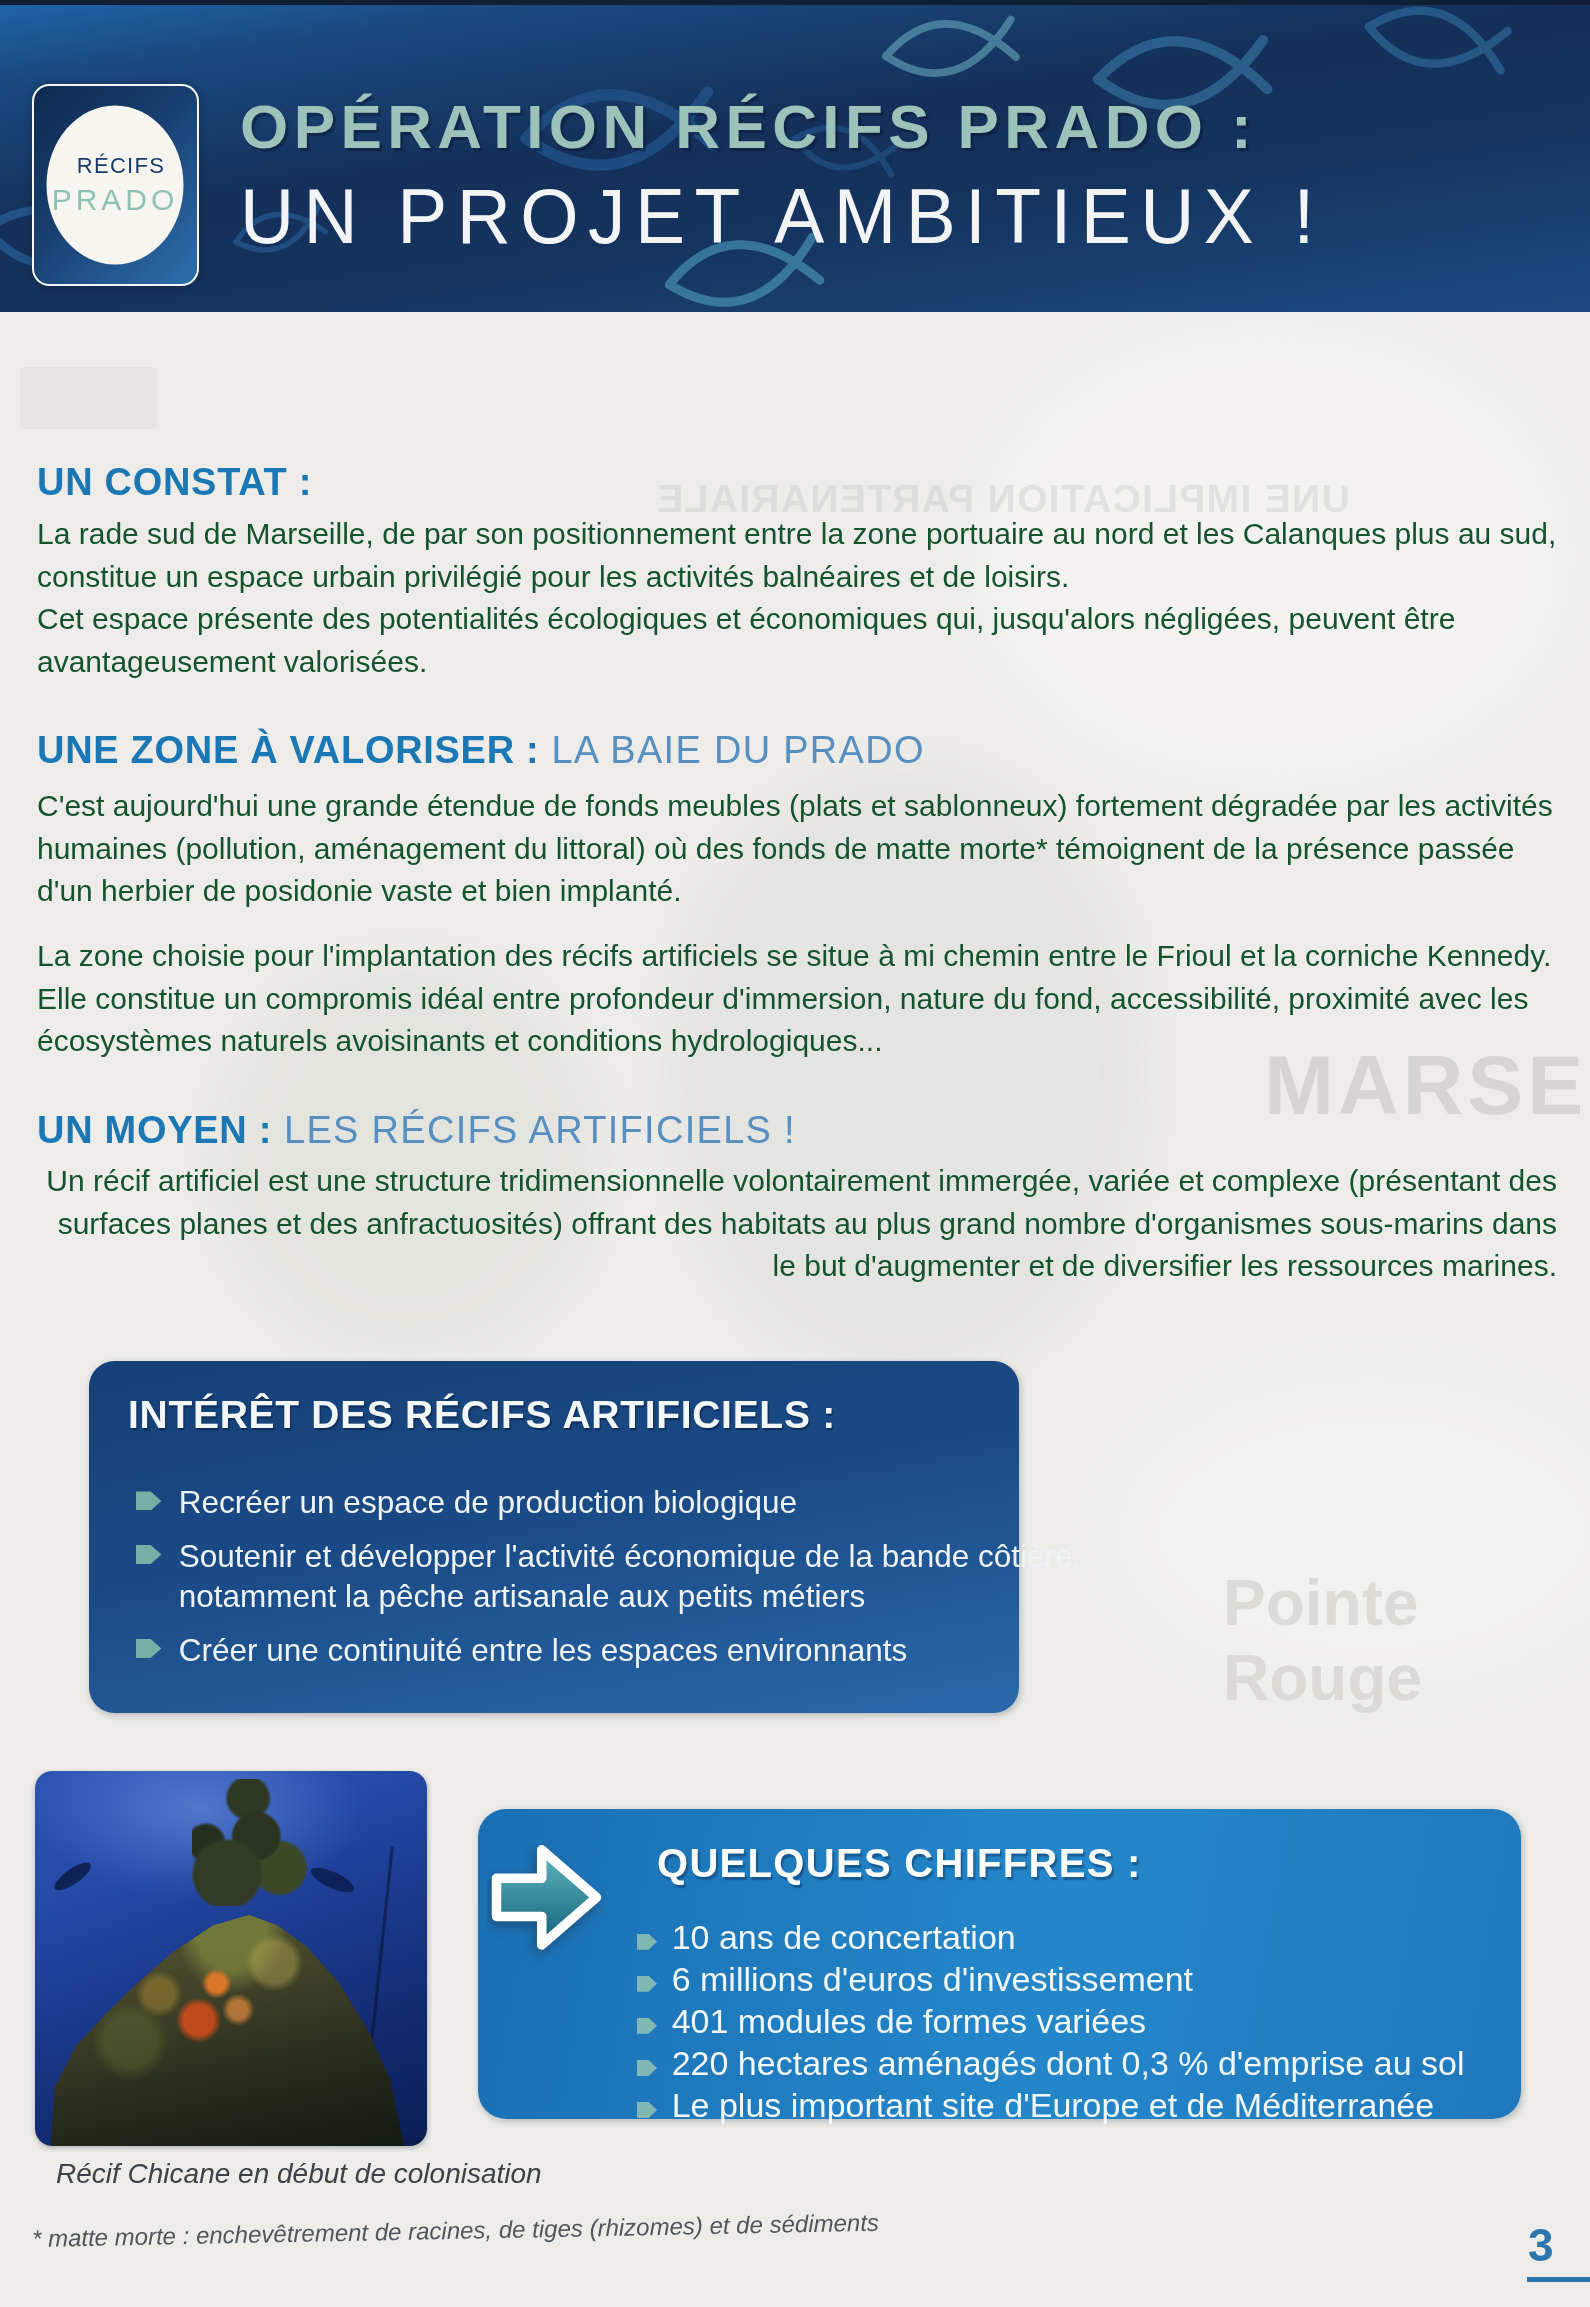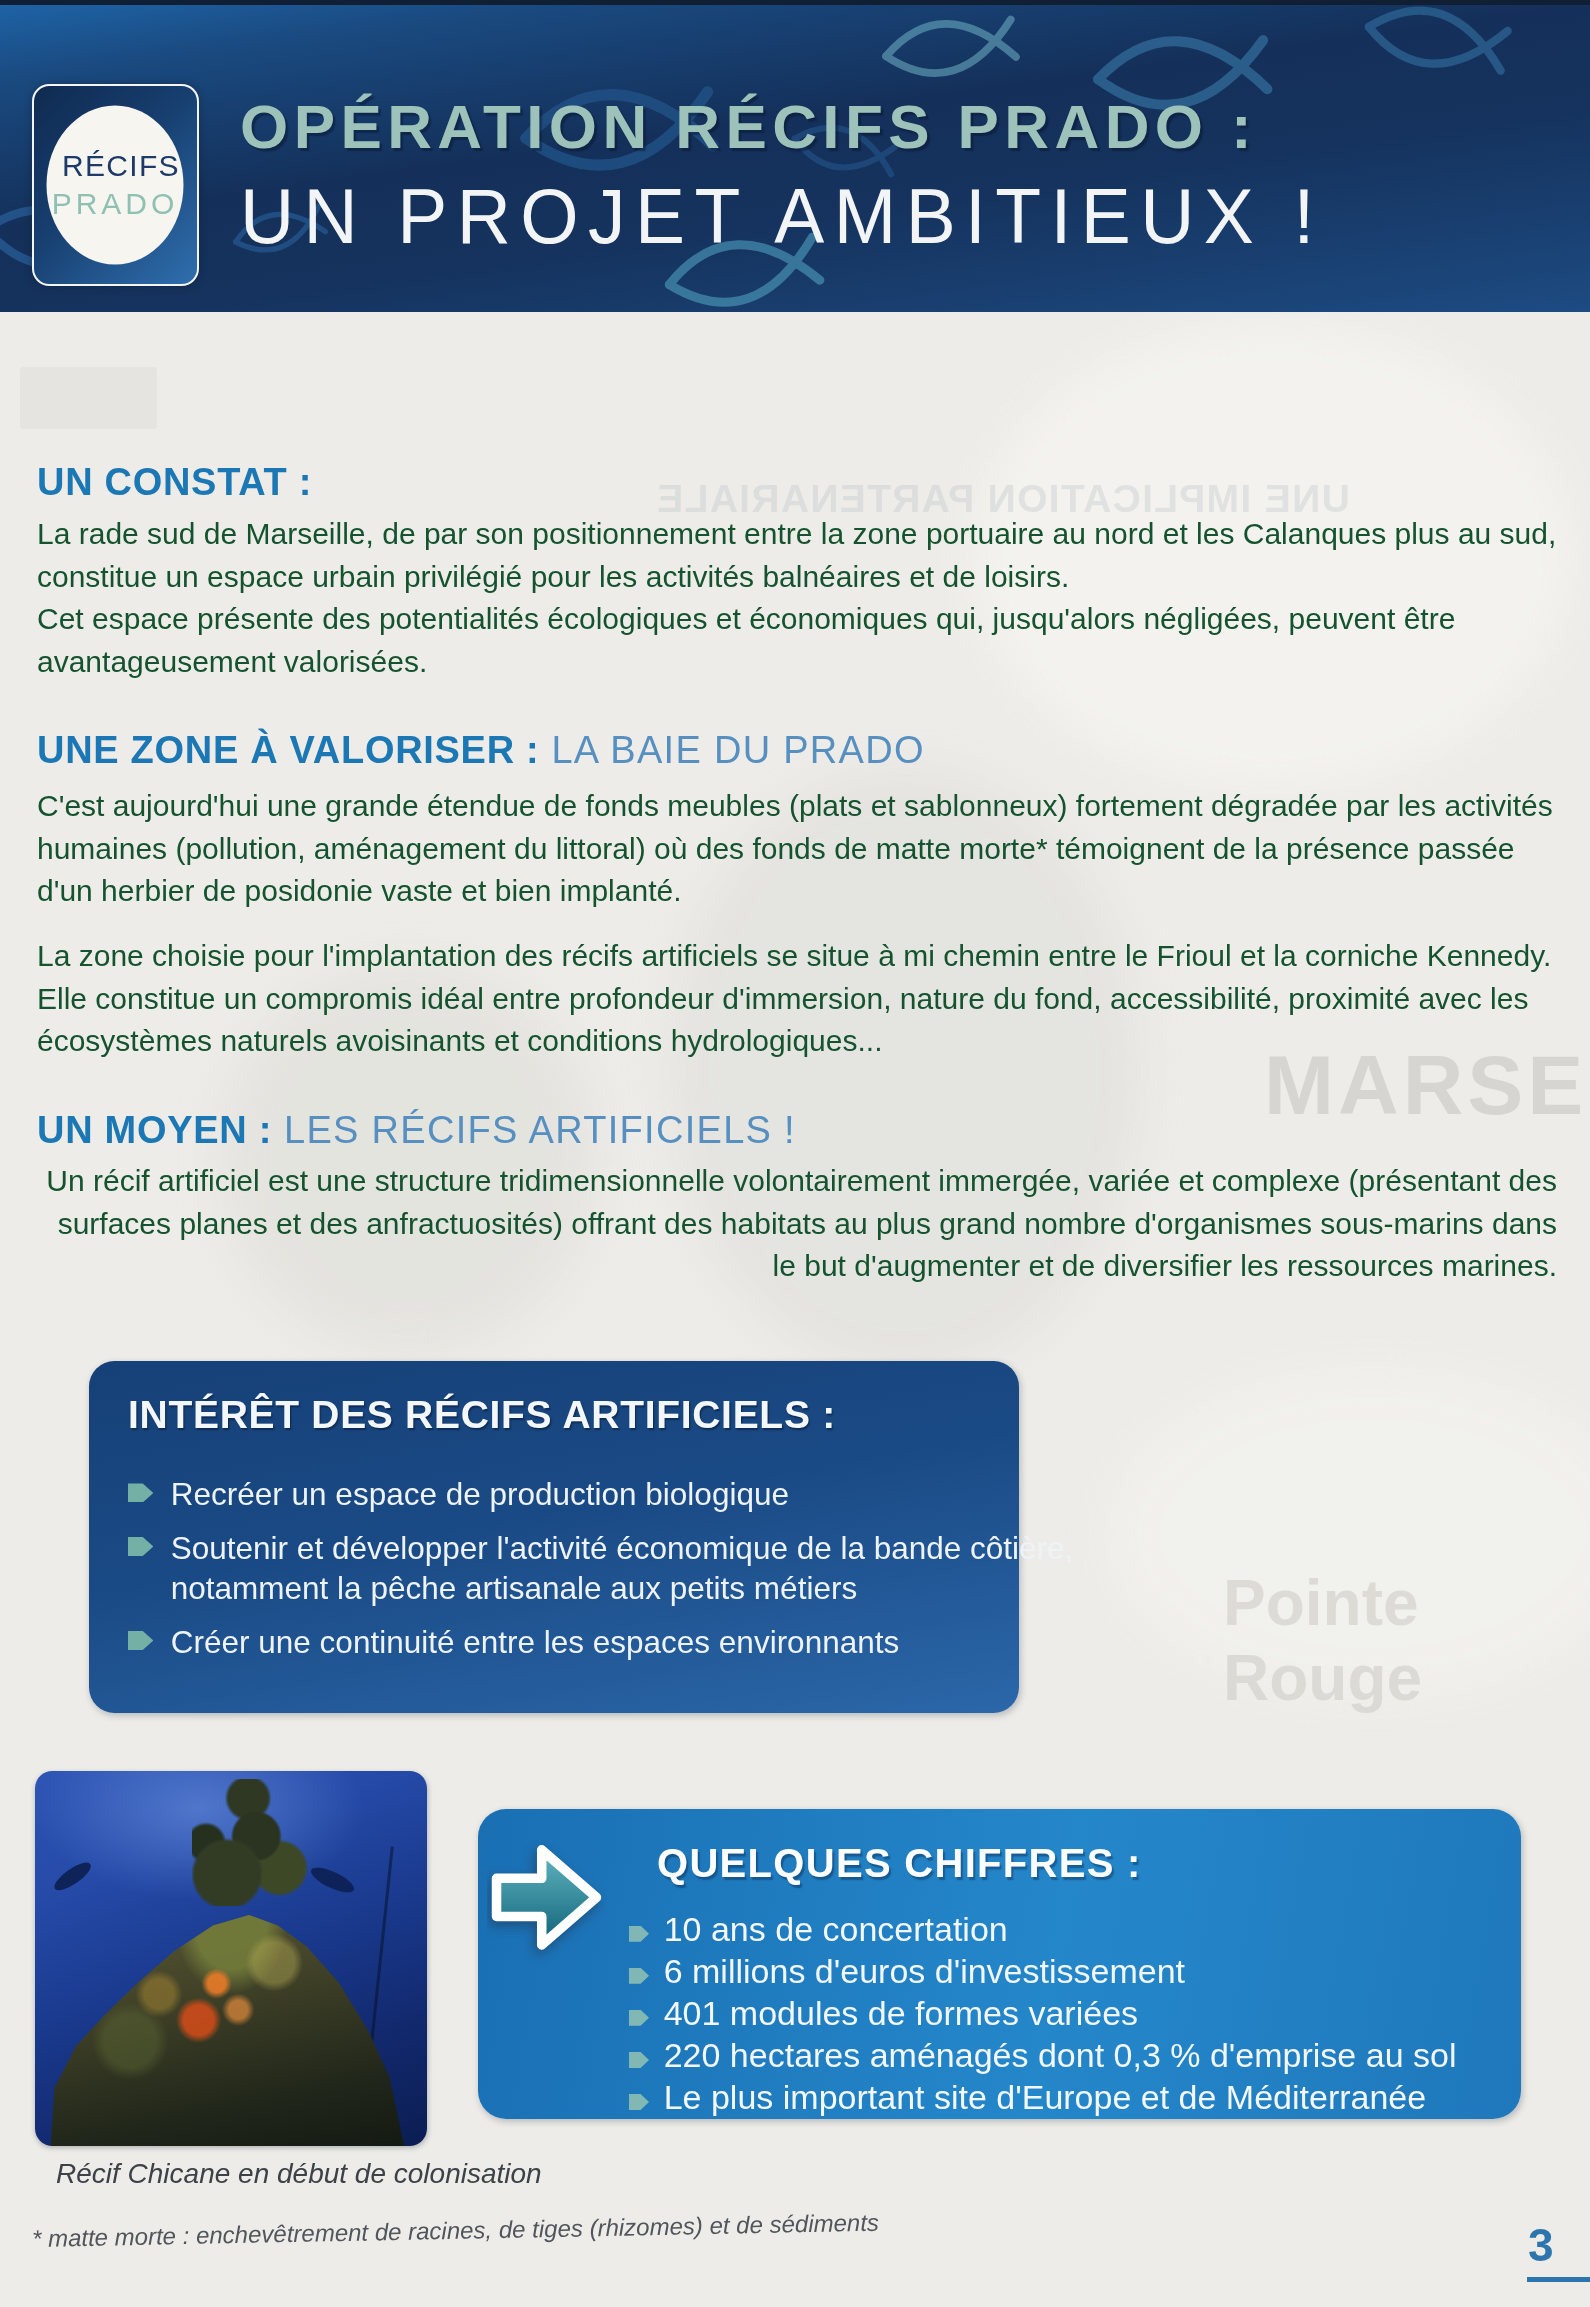--- a/index.html
+++ b/index.html
@@ -22,21 +22,21 @@
     position:absolute;left:31.5px;top:79px;width:163px;height:198px;
     border:2.7px solid #f4f5f3;border-radius:17.4px;
     background:linear-gradient(135deg,#0f2a50 0%,#173f70 45%,#2f6fae 100%);
     box-shadow:0 0 8px rgba(0,0,0,.25);
   }
   .logo-oval{
     position:absolute;left:50%;top:50%;transform:translate(-50%,-50%);
     width:137px;height:159px;border-radius:50%;background:#f6f5f0;
     display:flex;flex-direction:column;align-items:center;justify-content:center;gap:4px;
   }
-  .logo-line1{font-size:30px;letter-spacing:1.3px;color:#1d3a68;margin-left:12px;}
+  .logo-line1{font-size:22px;letter-spacing:1.3px;color:#1d3a68;margin-left:12px;}
   .logo-line2{font-size:30px;letter-spacing:4px;color:#8fc0b4;}
   .title-block{position:absolute;left:240px;top:86px;}
   .title-1{
     font-size:62px;font-weight:800;letter-spacing:5.4px;color:#9cc2ba;
     text-shadow:2.7px 3.3px 1.3px rgba(8,20,45,.45);white-space:nowrap;
   }
   .title-2{
     margin-top:9.4px;font-size:75px;font-weight:400;letter-spacing:9.4px;color:#f2f4f6;
     transform:scaleY(1.04);transform-origin:left top;white-space:nowrap;
   }
@@ -58,21 +58,21 @@
   
   .interest-card{
     position:absolute;left:89px;top:1361px;width:930px;height:352px;border-radius:25.4px;
     background:linear-gradient(170deg,#164077 0%,#1a4a85 45%,#2b67a9 100%);
     box-shadow:1.3px 2.7px 6.7px rgba(40,50,70,.25);
   }
   .interest-heading{
     position:absolute;left:39px;top:32px;font-size:39px;font-weight:800;color:#f4f7fa;
     letter-spacing:0.7px;text-shadow:1.3px 2px 1.3px rgba(5,20,45,.5);white-space:nowrap;
   }
-  .card-list{position:absolute;list-style:none;margin:0;padding:0;}
+  .card-list{position:absolute;list-style:none;margin:8px;padding:0;}
   .interest-card .card-list{left:39px;top:113px;width:971px;}
   .interest-card .card-list li{display:flex;align-items:flex-start;margin-bottom:13.4px;font-size:31.5px;line-height:1.28;color:#eef3f8;}
   .marker{flex:0 0 auto;display:inline-block;background:#74b0a6;
     clip-path:polygon(0 0,58% 0,100% 50%,58% 100%,0 100%);}
   .interest-card .marker{width:25.4px;height:19px;margin:9.4px 17.4px 0 0;}
   
   .photo{
     position:absolute;left:35px;top:1771px;width:392px;height:375px;border-radius:17.4px;overflow:hidden;
     background:
       radial-gradient(ellipse 60% 35% at 42% 10%,rgba(120,160,235,.5),transparent 70%),

